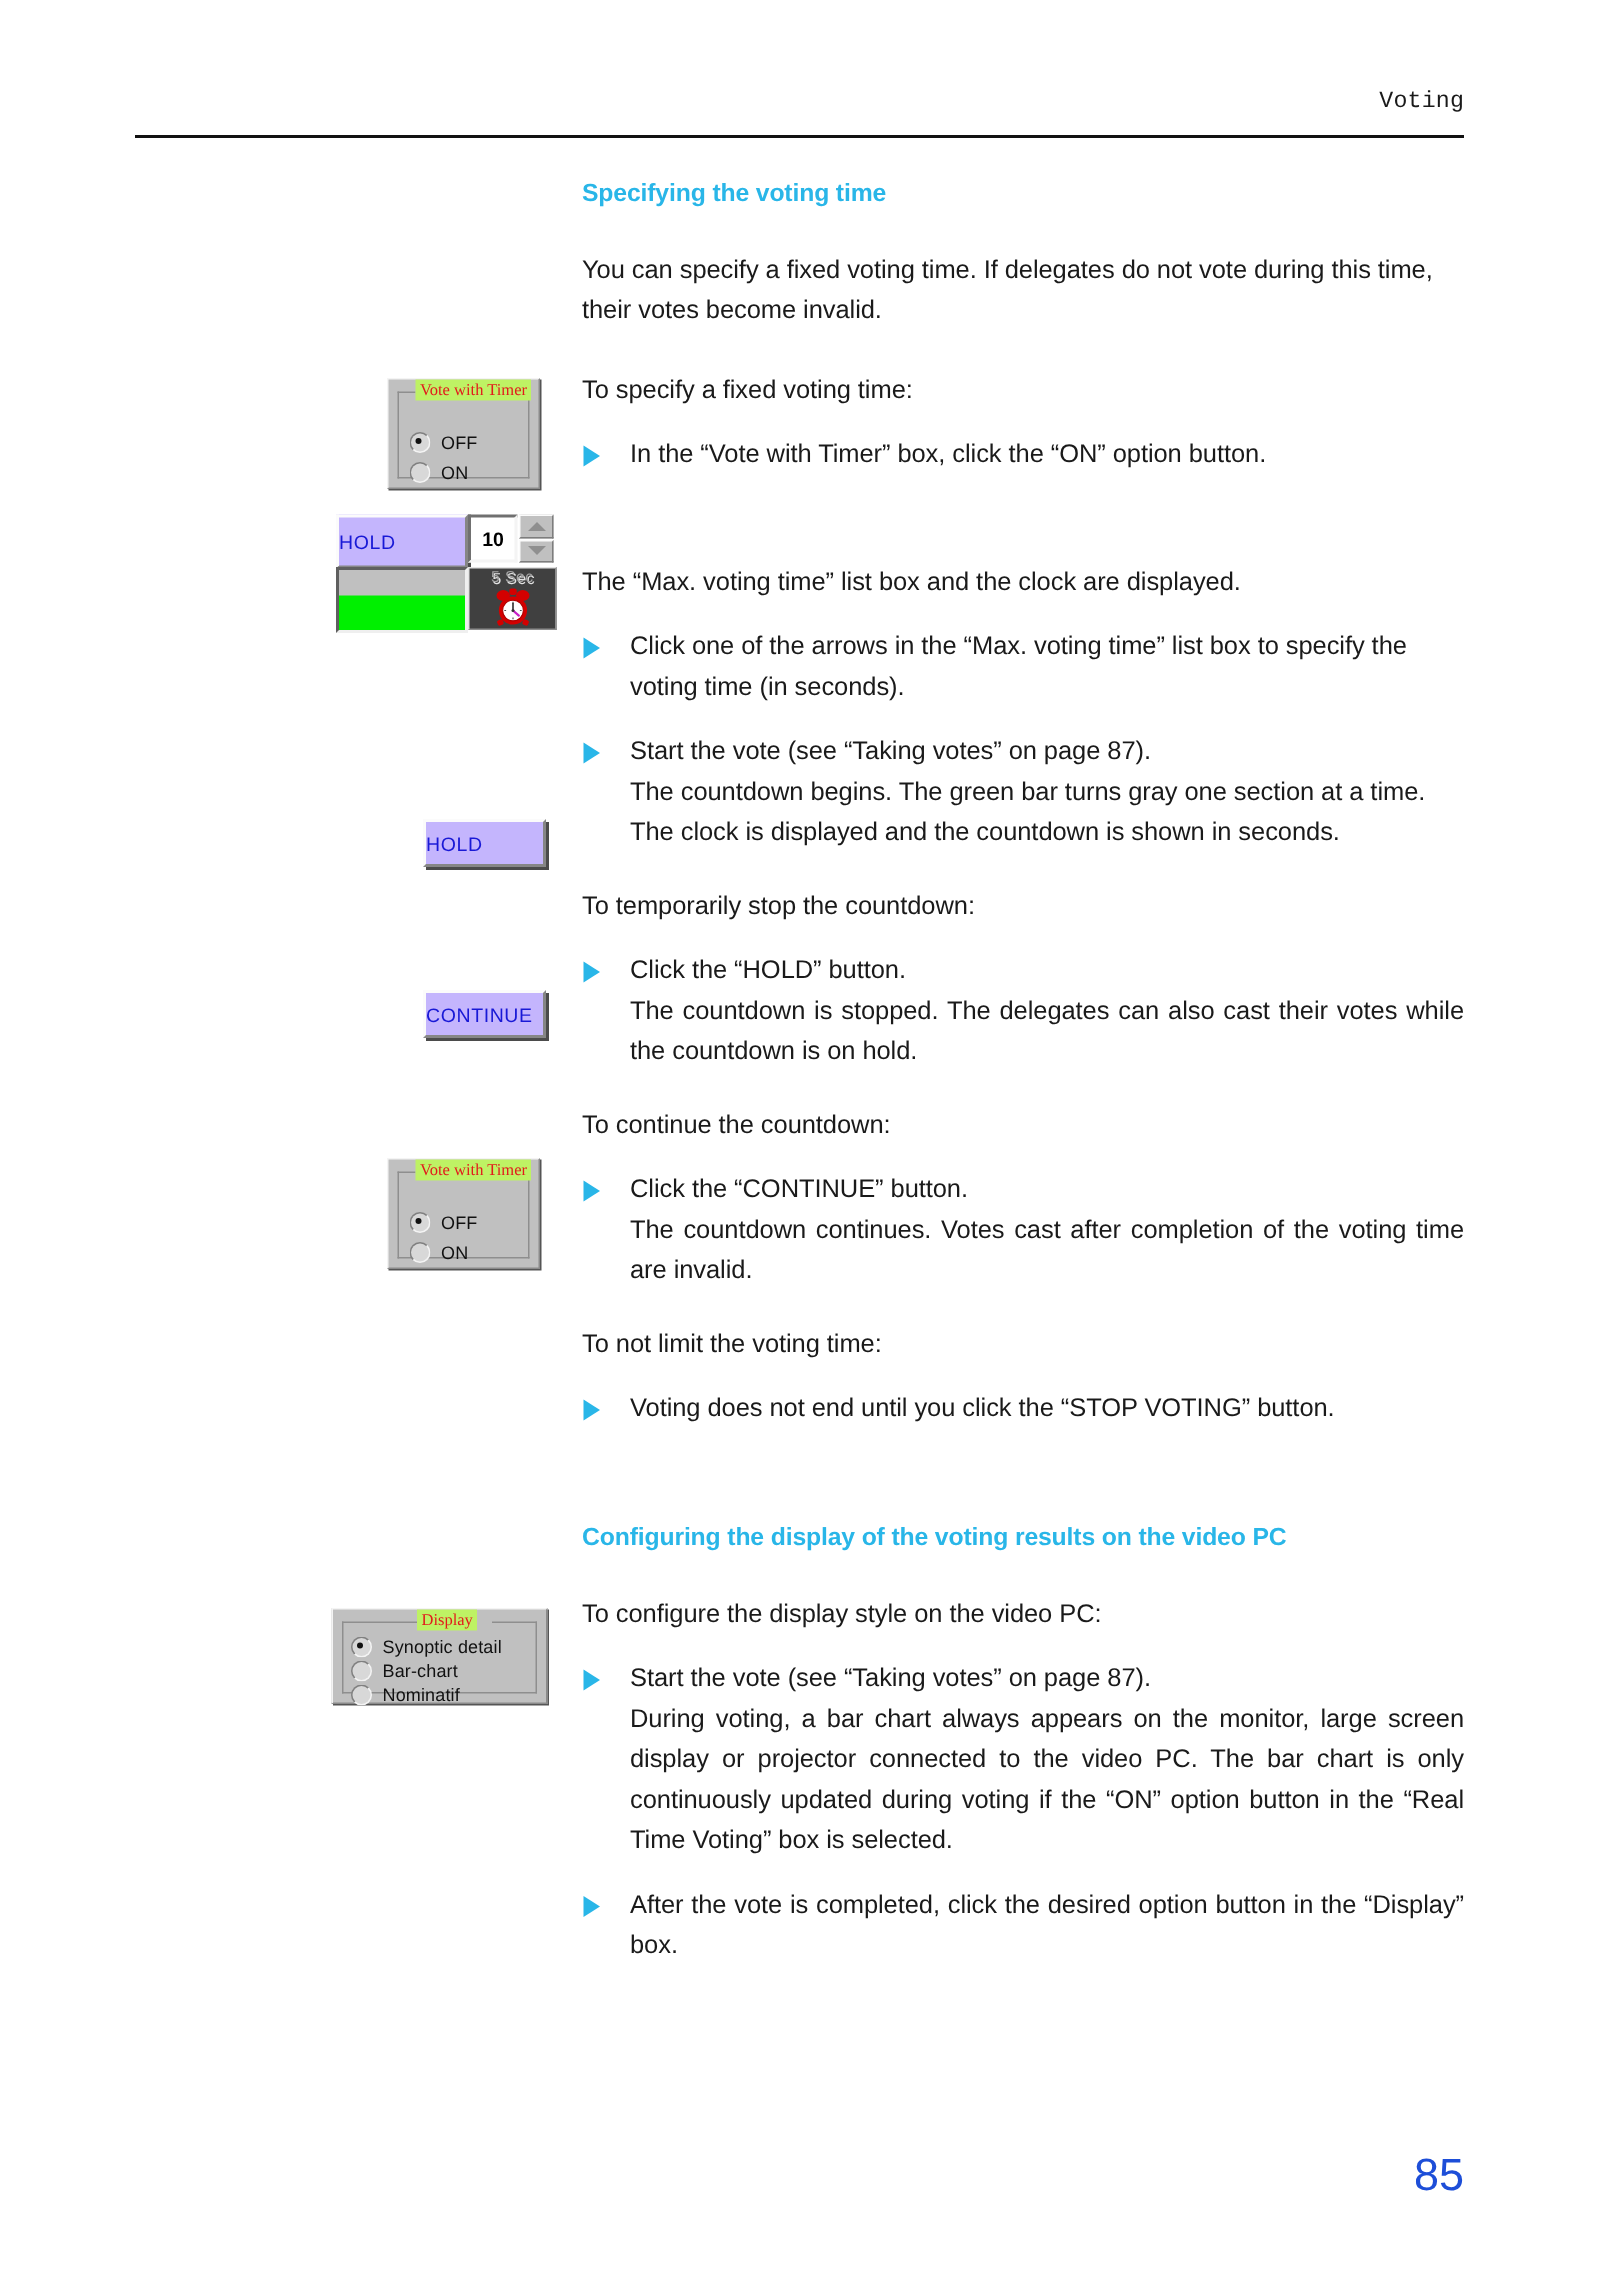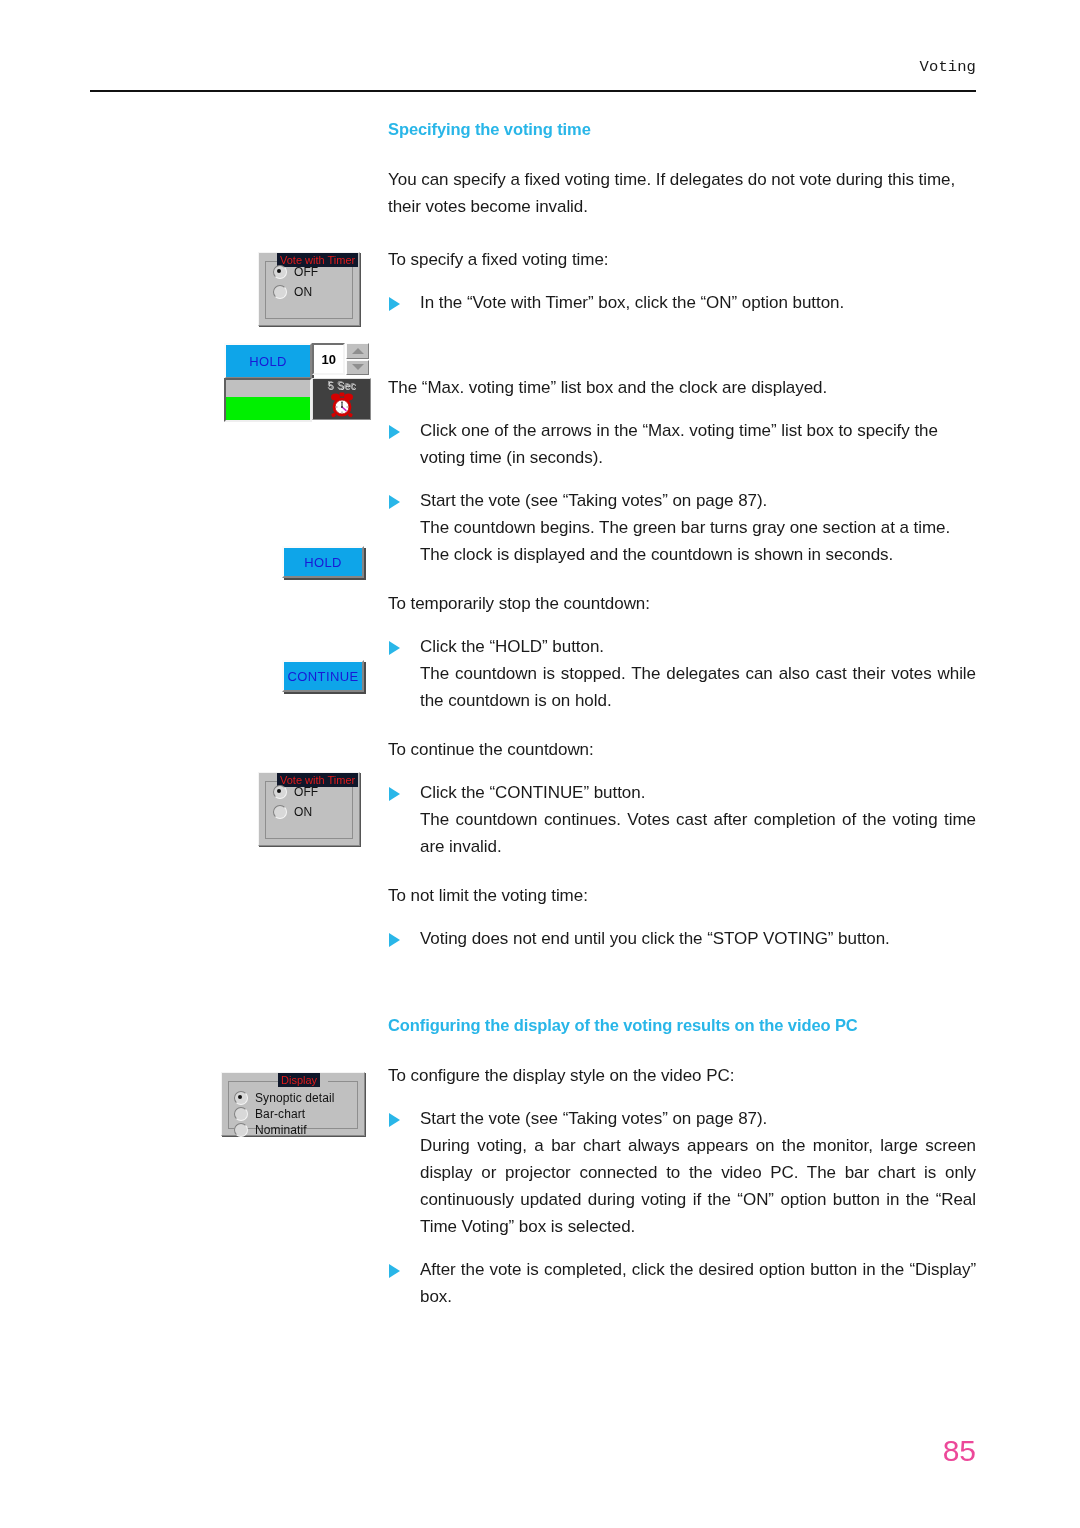--- a/index.html
+++ b/index.html
@@ -111,29 +111,30 @@
     position: absolute;
     top: 8px;
     height: 0;
     border-top: 1px solid #8e8e8e;
   }
   .gb-legend {
     position: absolute;
     top: 0px;
     font-size: 11px;
     color: #e21b1b;
-    background: #0f172a;
+    background: #bef264;
     padding: 0 3px;
     white-space: nowrap;
     line-height: 14px;
+    font-family: Liberation Serif, serif;
   }
   .radio-list {
     position: absolute;
     left: 14px;
-    top: 9px;
+    top: 32px;
   }
   .radio-row {
     display: flex;
     align-items: center;
     height: 19px;
     margin-bottom: 1px;
   }
   .radio-dot {
     width: 12px;
     height: 12px;
@@ -159,24 +160,24 @@
   }
   .radio-label {
     font-size: 12px;
     color: #111;
     white-space: nowrap;
     letter-spacing: 0.1px;
   }
 
   
   .pushbtn {
-    background: #0ea5e9;
+    background: #c4b5fd;
     display: flex;
     align-items: center;
-    justify-content: center;
+    justify-content: flex-start;
     color: #1919d6;
     font-size: 13px;
     letter-spacing: 0.4px;
     border-top: 2px solid #fbfbfb;
     border-left: 2px solid #fbfbfb;
     border-right: 2px solid #868686;
     border-bottom: 2px solid #868686;
     box-shadow: 2px 2px 0 0 #4b4b4b;
     white-space: nowrap;
   }
@@ -278,21 +279,21 @@
     top: 11px;
     transform: translateX(-50%);
   }
 
   
   .page-number {
     position: absolute;
     right: 104px;
     bottom: 60px;
     font-size: 30px;
-    color: #ec4899;
+    color: #1d4ed8;
   }
 </style>
 </head>
 <body>
 
 <div class="page">
 
   <div class="header">
     <div class="header-title">Voting</div>
   </div>

